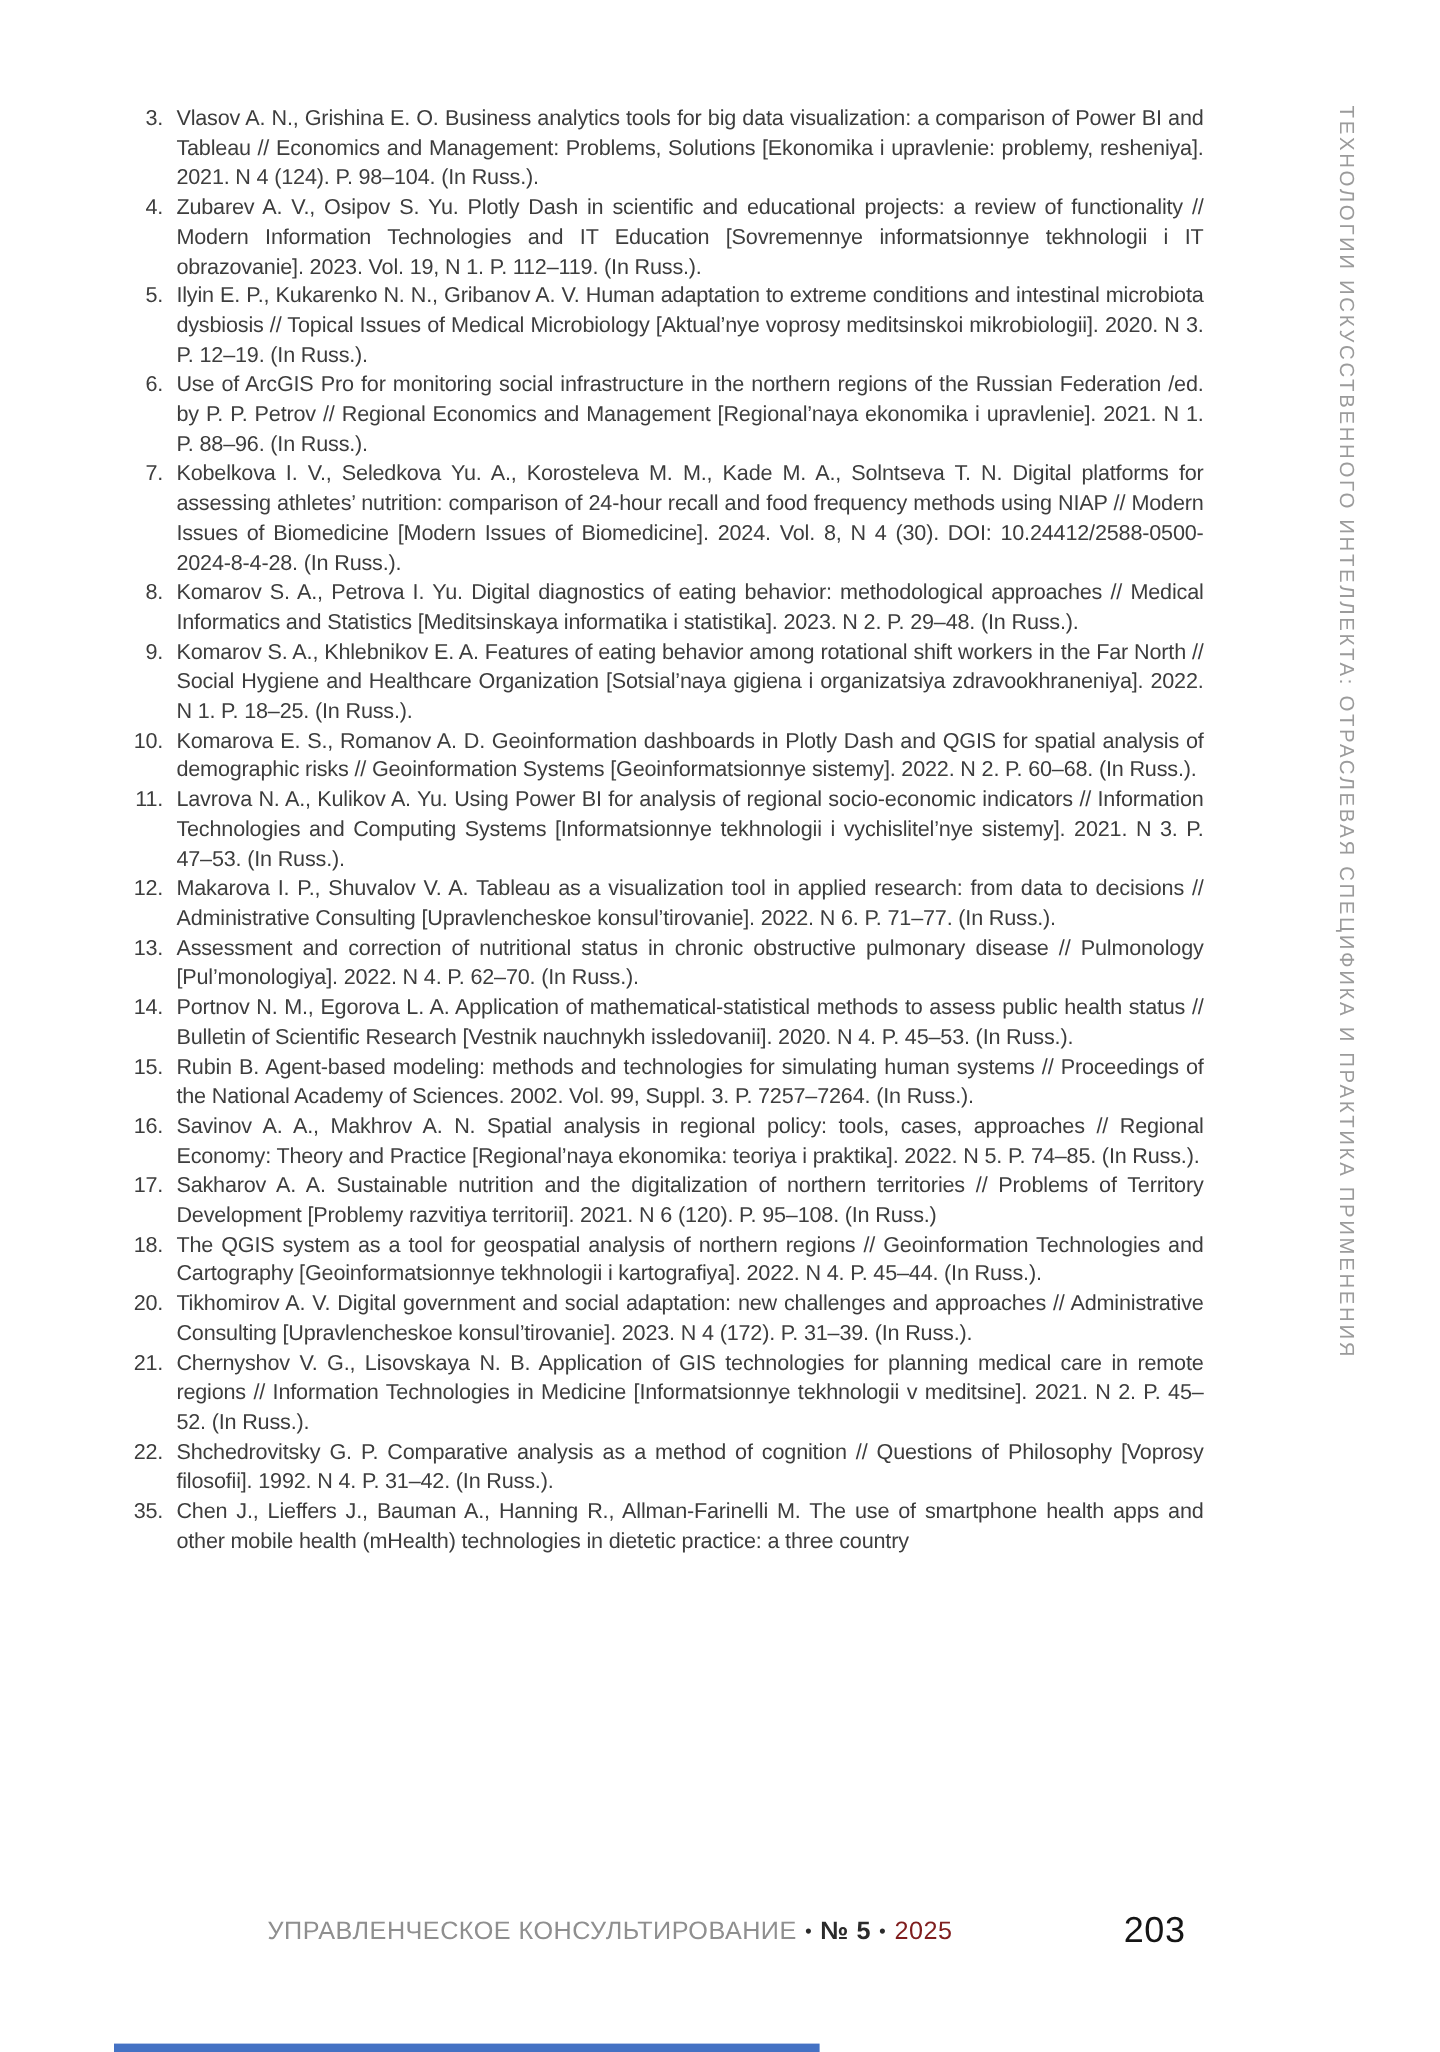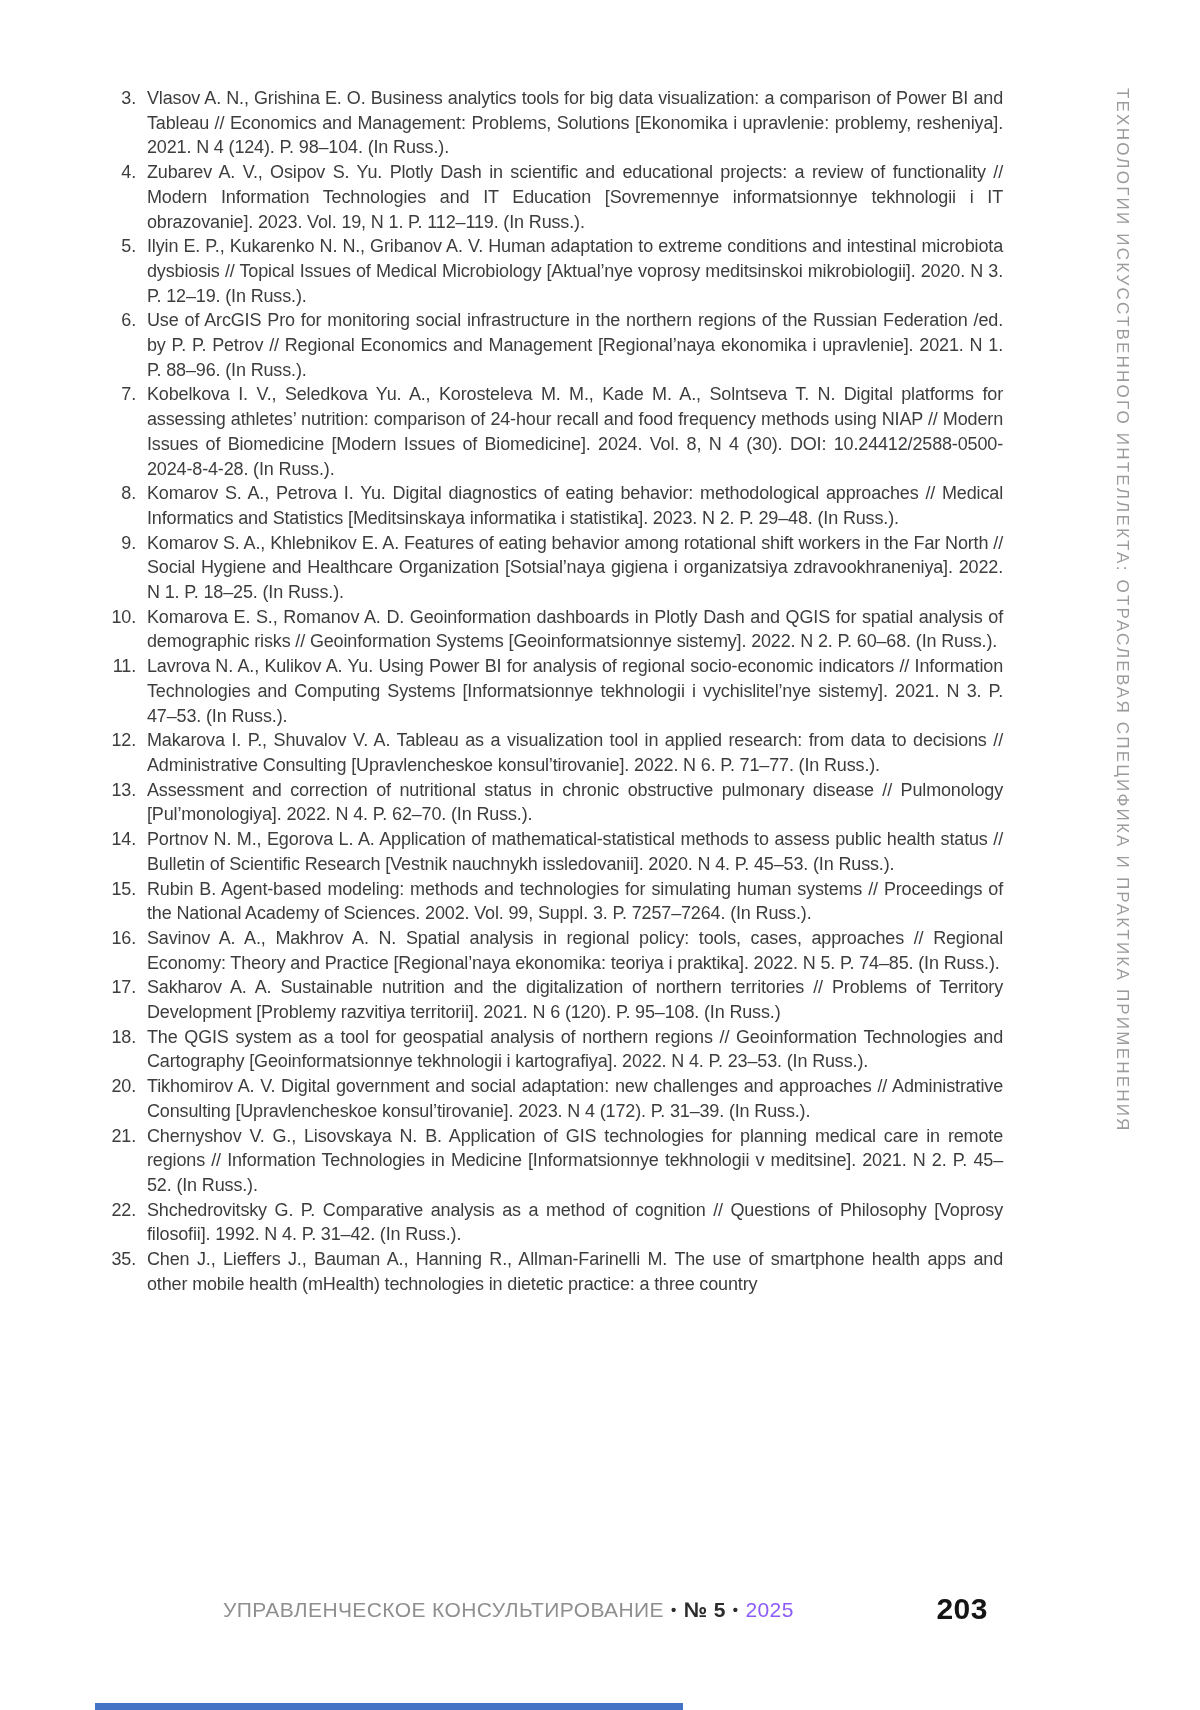--- a/index.html
+++ b/index.html
@@ -50,24 +50,24 @@
     font-size:21px;
     color:#8f8f8f;
     letter-spacing:0.4px;
   }
   .journal-line .dot {
     color:#2b2b2b; font-weight:bold;
     font-size:15px; margin:0 7px;
     vertical-align:2px;
   }
   .journal-line .issue { color:#2b2b2b; font-weight:bold; }
-  .journal-line .year  { color:#8b5cf6; }
+  .journal-line .year  { color:#7f1d1d; }
   .pagenum {
     position:absolute; right:15px; top:0;
-    font-size:30px; font-weight:bold;
+    font-size:30px; font-weight:normal;
     color:#151515;
     letter-spacing:0.5px;
   }
   
   .bottom-bar {
     position:absolute;
     left:95px; bottom:0;
     width:588px; height:7px;
     background:#4472c4;
   }
@@ -133,21 +133,21 @@
     <div class="ref">
       <span class="ref-num">16.</span>
       <span class="ref-text">Savinov A. A., Makhrov A. N. Spatial analysis in regional policy: tools, cases, approaches // Regional Economy: Theory and Practice [Regional’naya ekonomika: teoriya i praktika]. 2022. N 5. P. 74–85. (In Russ.).</span>
     </div>
     <div class="ref">
       <span class="ref-num">17.</span>
       <span class="ref-text">Sakharov A. A. Sustainable nutrition and the digitalization of northern territories // Problems of Territory Development [Problemy razvitiya territorii]. 2021. N 6 (120). P. 95–108. (In Russ.)</span>
     </div>
     <div class="ref">
       <span class="ref-num">18.</span>
-      <span class="ref-text">The QGIS system as a tool for geospatial analysis of northern regions // Geoinformation Technologies and Cartography [Geoinformatsionnye tekhnologii i kartografiya]. 2022. N 4. P. 23–53. (In Russ.).</span>
+      <span class="ref-text">The QGIS system as a tool for geospatial analysis of northern regions // Geoinformation Technologies and Cartography [Geoinformatsionnye tekhnologii i kartografiya]. 2022. N 4. P. 45–44. (In Russ.).</span>
     </div>
     <div class="ref">
       <span class="ref-num">20.</span>
       <span class="ref-text">Tikhomirov A. V. Digital government and social adaptation: new challenges and approaches // Administrative Consulting [Upravlencheskoe konsul’tirovanie]. 2023. N 4 (172). P. 31–39. (In Russ.).</span>
     </div>
     <div class="ref">
       <span class="ref-num">21.</span>
       <span class="ref-text">Chernyshov V. G., Lisovskaya N. B. Application of GIS technologies for planning medical care in remote regions // Information Technologies in Medicine [Informatsionnye tekhnologii v meditsine]. 2021. N 2. P. 45–52. (In Russ.).</span>
     </div>
     <div class="ref">

